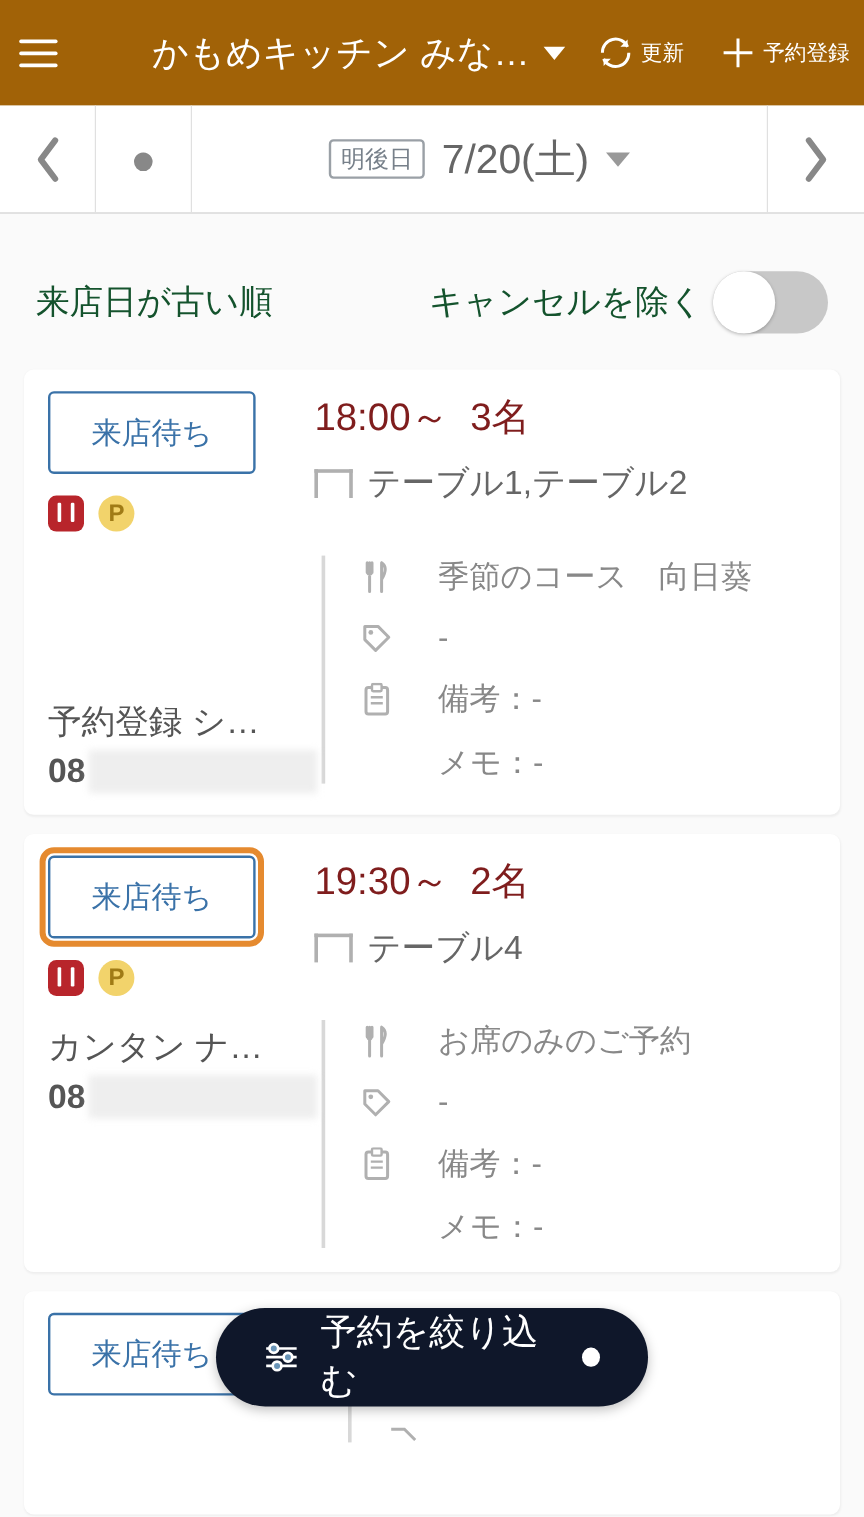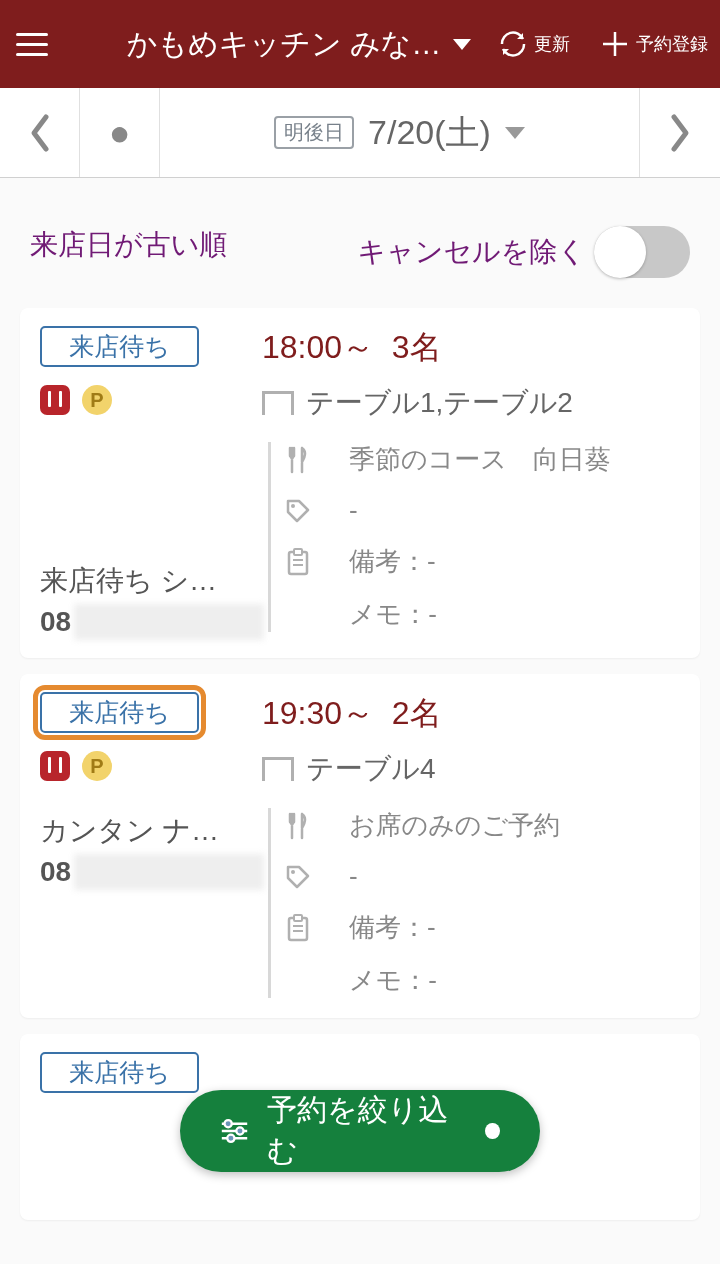--- a/index.html
+++ b/index.html
@@ -5,21 +5,21 @@
 * { box-sizing: border-box; margin: 0; padding: 0; }
 body {
   width: 720px;
   height: 1264px;
   font-family: -apple-system, "Hiragino Sans", "Hiragino Kaku Gothic ProN", sans-serif;
   background: #fafafa;
   overflow: hidden;
   position: relative;
 }
 .header {
-  background: #7f1d1d;
+  background: #a16207;
   height: 88px;
   display: flex;
   align-items: center;
   padding: 0 12px;
   color: #fff;
 }
 .hamburger { width: 40px; display: flex; flex-direction: column; gap: 7px; padding: 4px; }
 .hamburger span { height: 3px; background: #fff; width: 32px; border-radius: 2px; }
 .title-wrap { flex: 1; display: flex; align-items: center; justify-content: center; gap: 12px; margin-left: 50px;}
 .title { font-size: 30px; font-weight: 400; }
@@ -41,61 +41,61 @@
 .datebar .center { flex: 1; gap: 14px; }
 .tag {
   border: 2px solid #9aa0a6; color: #77808a; font-size: 20px;
   padding: 1px 8px; border-radius: 4px;
 }
 .datetext { font-size: 34px; color: #666; }
 .datebar .dd-caret2 { width: 0; height: 0; border-left: 10px solid transparent; border-right: 10px solid transparent; border-top: 12px solid #999; }
 .datebar .next { width: 80px; font-size: 40px; color: #888; border-right: none; }
 
 .controls {
-  display: flex; align-items: flex-start; justify-content: space-between;
-  padding: 48px 30px 30px; color: #701a75; font-size: 28px;
+  display: flex; align-items: center; justify-content: space-between;
+  padding: 48px 30px 30px; color: #14532d; font-size: 28px;
 }
 .toggle-wrap { display: flex; align-items: center; gap: 8px; }
 .toggle { width: 96px; height: 52px; background: #c8c8c8; border-radius: 26px; position: relative; }
 .toggle .knob { width: 52px; height: 52px; background: #fff; border-radius: 50%; position: absolute; left: 0; top: 0; box-shadow: 0 1px 3px rgba(0,0,0,0.25); }
 
 .list { padding: 0 20px; display: flex; flex-direction: column; gap: 16px; }
 .card {
   background: #fff; border-radius: 8px; padding: 18px 20px 20px;
   box-shadow: 0 1px 2px rgba(0,0,0,0.05);
 }
 .card-top { display: flex; gap: 22px; }
 .card-left { width: 200px; flex-shrink: 0; }
 .status-badge {
   border: 2px solid #3a72a8; color: #3a72a8; font-size: 25px;
-  padding: 2px 0; border-radius: 5px; text-align: center; width: 159px;
+  padding: 16px 0; border-radius: 5px; text-align: center; width: 173px;
 }
 .status-badge.hl { outline: 5px solid #e58a2f; outline-offset: 2px; border-radius: 5px; }
 .icons { display: flex; gap: 12px; margin-top: 18px; align-items: center; }
 .icon-h { width: 30px; height: 30px; background: #b8252b; border-radius: 7px; position: relative; }
 .icon-h::before { content: ""; position: absolute; left: 8px; top: 6px; width: 3px; height: 16px; background: #fff; border-radius: 1px; }
 .icon-h::after { content: ""; position: absolute; right: 8px; top: 6px; width: 3px; height: 16px; background: #fff; border-radius: 1px; }
 .icon-p { width: 30px; height: 30px; background: #f2d36b; border-radius: 50%; color: #a07b16; font-size: 20px; font-weight: bold; display: flex; align-items: center; justify-content: center; }
 .card-right { flex: 1; }
 .time-line { font-size: 32px; color: #7f1d1d; }
 .table-line { display: flex; align-items: center; gap: 12px; margin-top: 14px; color: #666; font-size: 28px; }
 .table-ico { width: 32px; height: 24px; border: 3px solid #b0b0b0; border-bottom: none; position: relative; }
-.details { margin-left: 28px; border-left: 3px solid #d8d8d8; padding-left: 12px; margin-top: 20px; display: flex; flex-direction: column; gap: 18px; }
+.details { margin-left: 28px; border-left: 3px solid #d8d8d8; padding-left: 28px; margin-top: 20px; display: flex; flex-direction: column; gap: 18px; }
 .detail-row { display: flex; align-items: center; gap: 36px; color: #888; font-size: 26px; }
 .detail-row .di { width: 30px; color: #b0b0b0; display: flex; justify-content: center; }
 .cust { color: #555; font-size: 28px; margin-top: 24px; }
 .phone { color: #555; font-size: 28px; margin-top: 6px; position: relative; font-weight: bold; }
 .phone .mask { position: absolute; left: 34px; top: -2px; width: 190px; height: 36px; background: #eee; filter: blur(3px); }
 .card-bottom { display: flex; }
 .card-bottom .left2 { width: 200px; flex-shrink: 0; }
 .card-bottom .right2 { flex: 1; }
 
 .fab {
   position: absolute; left: 50%; transform: translateX(-50%);
-  bottom: 92px; background: #15803d; color: #fff;
+  bottom: 92px; background: #0f172a; color: #fff;
   border-radius: 42px; height: 82px; padding: 0 40px;
   display: flex; align-items: center; gap: 18px; font-size: 30px;
   box-shadow: 0 3px 10px rgba(0,0,0,0.25);
 }
 .fab .dot2 { width: 16px; height: 16px; background: #fff; border-radius: 50%; margin-left: 8px; }
 
 svg { display: block; }
 </style>
 </head>
 <body>
@@ -172,21 +172,21 @@
           <span>18:00～</span>&nbsp;&nbsp;<span>3名</span>
         </div>
         <div class="table-line">
           <span class="table-ico"></span>
           <span>テーブル1,テーブル2</span>
         </div>
       </div>
     </div>
     <div class="card-bottom">
       <div class="left2">
-        <div class="cust" style="margin-top:140px">来店待ち シ…</div>
+        <div class="cust" style="margin-top:140px">予約登録 シ…</div>
         <div class="phone">
           <span>08</span><span class="mask"></span>
         </div>
       </div>
       <div class="right2">
         <div class="details">
           <div class="detail-row">
             <span class="di">
               <svg width="24" height="28" viewBox="0 0 24 28">
                   <path d="M6 2 L6 26 M4 2 L4 10 M8 2 L8 10 M4 10 Q6 14 8 10 M16 2 L16 26 M16 2 Q22 6 16 16" stroke="#b0b0b0" stroke-width="2.5" fill="none" stroke-linecap="round"></path>

